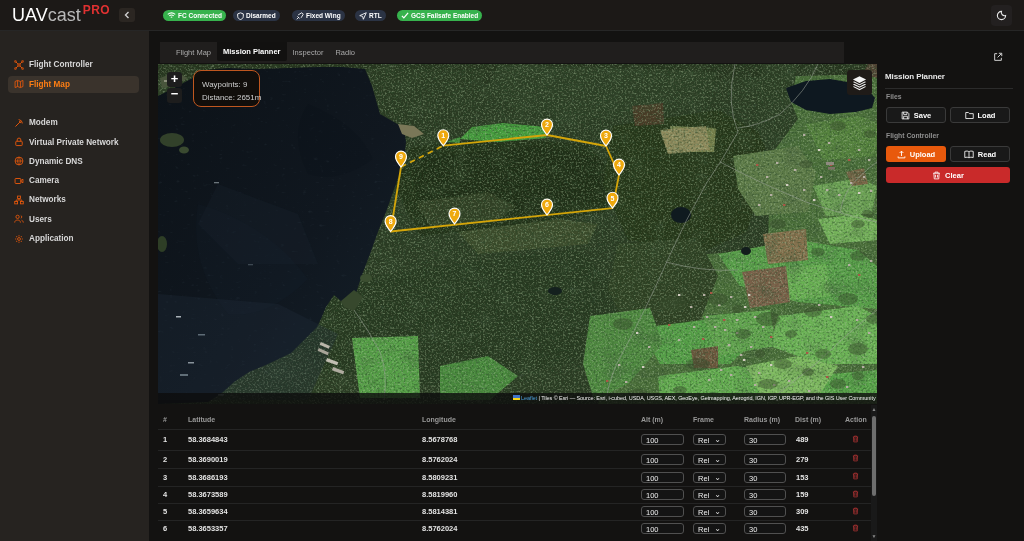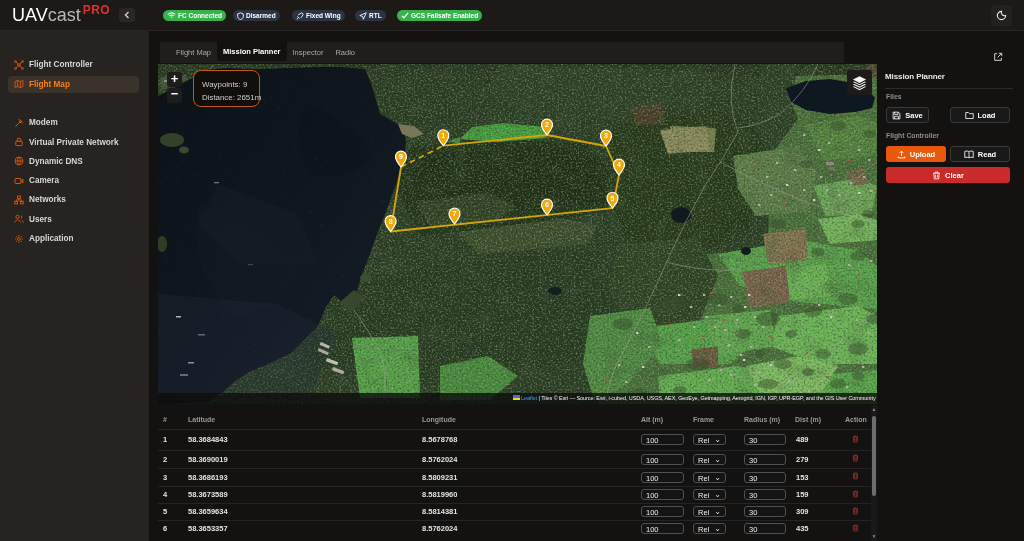--- a/index.html
+++ b/index.html
@@ -443,21 +443,21 @@
 </svg>
   </div>
 <div id="attrib"><span style="background:linear-gradient(#3f74c9 50%,#f7d51a 50%); display:inline-block; width:7px; height:5px;"></span> <span class="lf">Leaflet</span> | Tiles © Esri — Source: Esri, i-cubed, USDA, USGS, AEX, GeoEye, Getmapping, Aerogrid, IGN, IGP, UPR-EGP, and the GIS User Community&nbsp;</div>
 
 <div id="rpanel"></div>
 <div id="extlink"><svg width="10" height="10" viewBox="0 0 12 12">
       <path d="M5 2 H2 V10 H10 V7 M7 1.5 H10.5 V5 M10.2 1.8 L5.5 6.5" stroke="#cfcfcf" stroke-width="1.2" fill="none"></path>
     </svg></div>
 <div id="mptitle">Mission Planner</div>
 <div class="plabel" style="top:93px;">Files</div>
-<div class="pbtn outline" style="left:886px; top:107px; width:43px;">
+<div class="pbtn outline" style="left:886px; top:107px; width:60px;">
   <svg width="9" height="9" viewBox="0 0 12 12">
       <path d="M1.5 1.5 H8.5 L10.5 3.5 V10.5 H1.5 Z M3.5 1.5 V4.5 H8 V1.5 M3.5 10.5 V7 H8.5 V10.5" stroke="#fff" stroke-width="1.1" fill="none"></path>
     </svg>
   Save</div>
 <div class="pbtn outline" style="left:950px; top:107px; width:60px;">
   <svg width="9" height="9" viewBox="0 0 12 12">
       <path d="M1 10 V2 H4.5 L6 3.5 H11 V10 Z" stroke="#fff" stroke-width="1.1" fill="none"></path>
     </svg>
   Load</div>
 <div class="plabel" style="top:132px;">Flight Controller</div>

